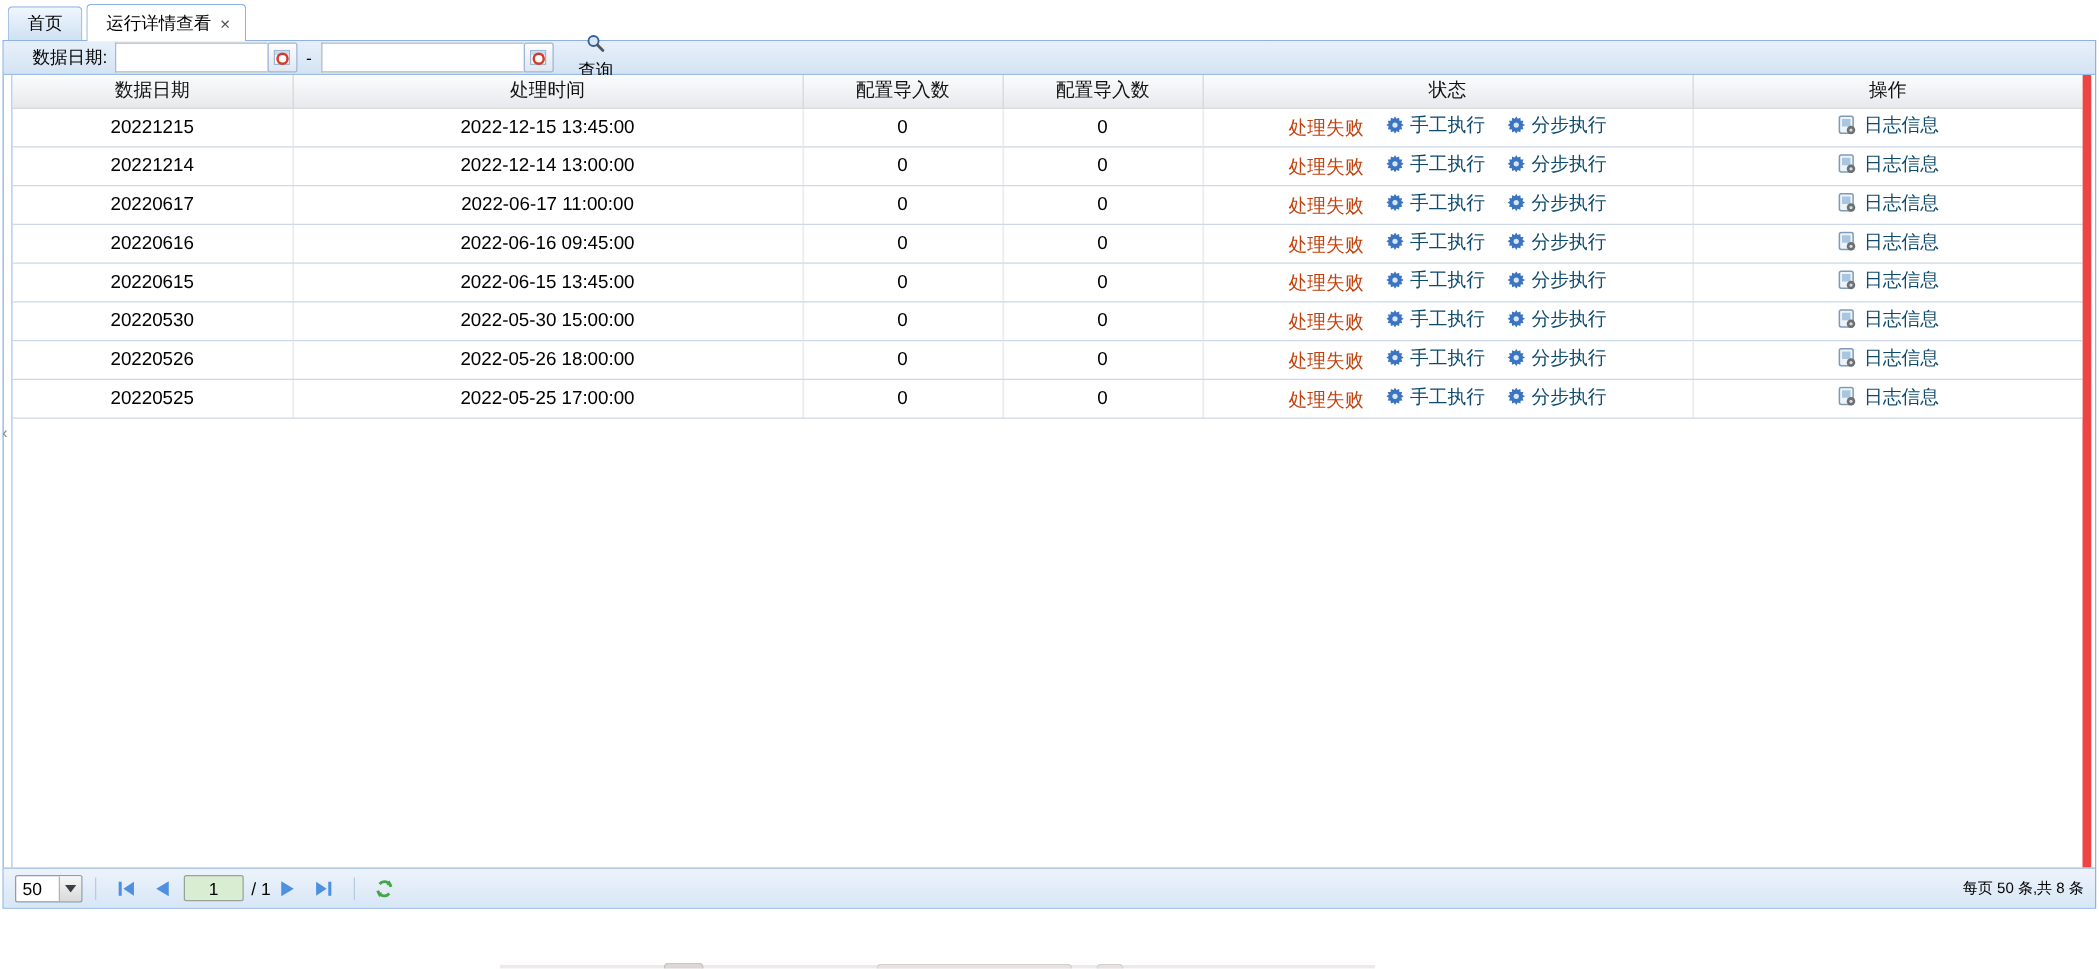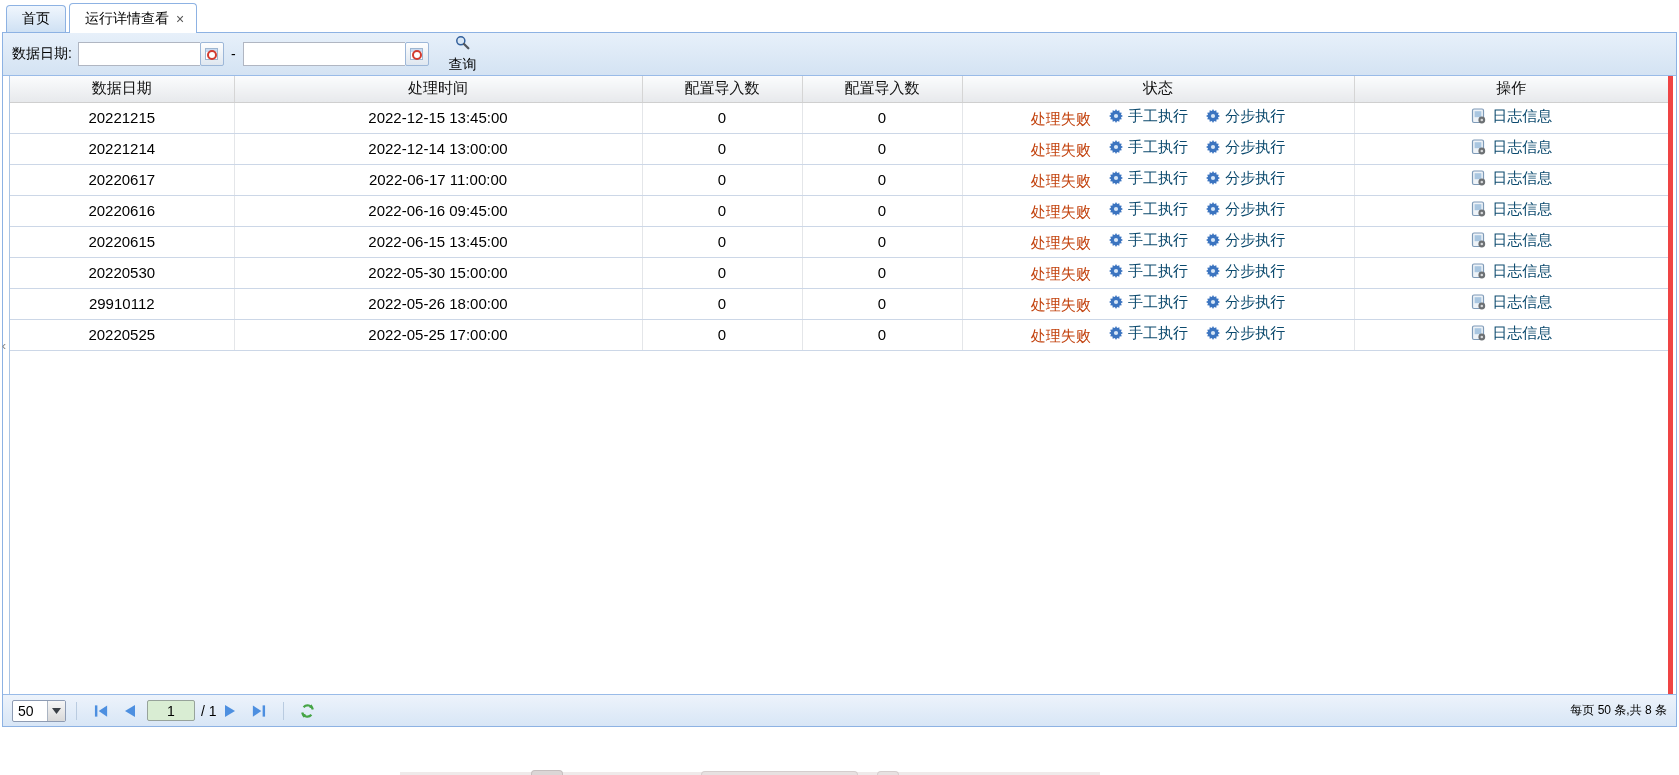--- a/index.html
+++ b/index.html
@@ -14,39 +14,39 @@
     border:1px solid #8db2e3; border-bottom:none; border-radius:4px 4px 0 0;
     background:linear-gradient(#f0f6fd,#cfe1f4); font-size:14px; cursor:pointer; }
   .tab.active { height:30px; margin-bottom:-1px; background:#fff; padding:0 12px 0 15px; }
   .tab-close { font-size:14px; color:#555; line-height:1; cursor:pointer; }
 
   
   .panel { position:relative; z-index:1; margin:0 2px; height:695px;
     border:1px solid #8db2e3; background:#fff; display:flex; flex-direction:column; }
 
   
-  .toolbar { height:43px; flex:none; background:linear-gradient(#e7f0fa,#d4e3f3);
-    border-bottom:1px solid #99bbe8; display:flex; align-items:center; padding:0 9px; font-size:14px; }
+  .toolbar { height:27px; flex:none; background:linear-gradient(#e7f0fa,#d4e3f3);
+    border-bottom:1px solid #99bbe8; display:flex; align-items:center; padding:0 23px; font-size:14px; }
   .tb-label { margin-right:6px; }
   .datefield { display:inline-flex; height:24px; align-items:stretch; }
   .datefield input { width:122px; border:1px solid #b0b6c2; border-right:none; padding:0 4px;
     font-size:13px; font-family:inherit; outline:none; }
   .datefield.wide input { width:162px; }
   .date-trigger { width:24px; border:1px solid #9db7d8; border-radius:2px;
     background:linear-gradient(#fefefe,#dfe7f0); display:flex; align-items:center; justify-content:center; cursor:pointer; }
   .cal-icon { position:relative; width:13px; height:12px; background:#fff; border:1px solid #9eb6d0; }
   .cal-icon::before { content:""; position:absolute; left:0; top:0; right:0; height:3px; background:#c9daf0; }
   .cal-icon::after { content:""; position:absolute; right:0px; bottom:-1px; width:6px; height:6px;
     border:2px solid #d23b2f; border-radius:50%; background:#fff; }
   .range-sep { margin:0 7px; }
   .query-btn { display:inline-flex; align-items:center; gap:6px; margin-left:14px;
     padding:3px 6px; border-radius:3px; cursor:pointer;flex-direction:column; }
 
   
-  .gridwrap { flex:1; margin:0 3px 0 6px; border-left:1px solid #abc5e4; border-right:5px solid #ef4444;
+  .gridwrap { flex:1; margin:0 3px 0 6px; border-left:1px solid #abc5e4; border-right:7px solid #ef4444;
     background:#fff; overflow:hidden; }
   table { width:100%; border-collapse:collapse; table-layout:fixed; }
   th { height:26px; font-weight:normal; font-size:15px; text-align:center; color:#111;
     background:linear-gradient(#fbfcfd,#e7e9ec); border-bottom:1px solid #cfcfcf;
     border-right:1px solid #d5d5d5; cursor:pointer; }
   th:last-child { border-right:none; }
   td { height:31px; font-size:15px; text-align:center; border-bottom:1px solid #ccd7e7;
     border-right:1px solid #e4e6e9; background:#fff; white-space:nowrap; overflow:hidden; }
   td:last-child { border-right:none; }
   .fail { color:#c2410c; }
@@ -340,21 +340,21 @@
                 <rect x="2.5" y="1" width="11" height="13.5" rx="1.5" fill="#eef3f8" stroke="#7e9ab7" stroke-width="1.2"></rect>
                 <rect x="4.6" y="3.2" width="6.8" height="6" fill="#a9c6e0"></rect>
                 <circle cx="11.8" cy="12" r="3.4" fill="#6c7073"></circle>
                 <circle cx="11.8" cy="12" r="1.3" fill="#d8dadc"></circle>
               </svg>
               <span>日志信息</span>
             </span>
           </td>
         </tr>
             <tr>
-          <td>29910112</td>
+          <td>20220526</td>
           <td>2022-05-26 18:00:00</td>
           <td>0</td>
           <td>0</td>
           <td>
             <span class="fail">处理失败</span>
             <span class="op">
               <svg width="14" height="14" viewBox="0 0 16 16">
                 <path fill="#3b74c0" d="M8 0l1.3 2.3 2.5-.9.2 2.6 2.6.2-.9 2.5L16 8l-2.3 1.3.9 2.5-2.6.2-.2 2.6-2.5-.9L8 16l-1.3-2.3-2.5.9-.2-2.6-2.6-.2.9-2.5L0 8l2.3-1.3-.9-2.5 2.6-.2.2-2.6 2.5.9z"></path>
                 <circle cx="8" cy="8" r="2.4" fill="#d7e6f6"></circle>
               </svg>

